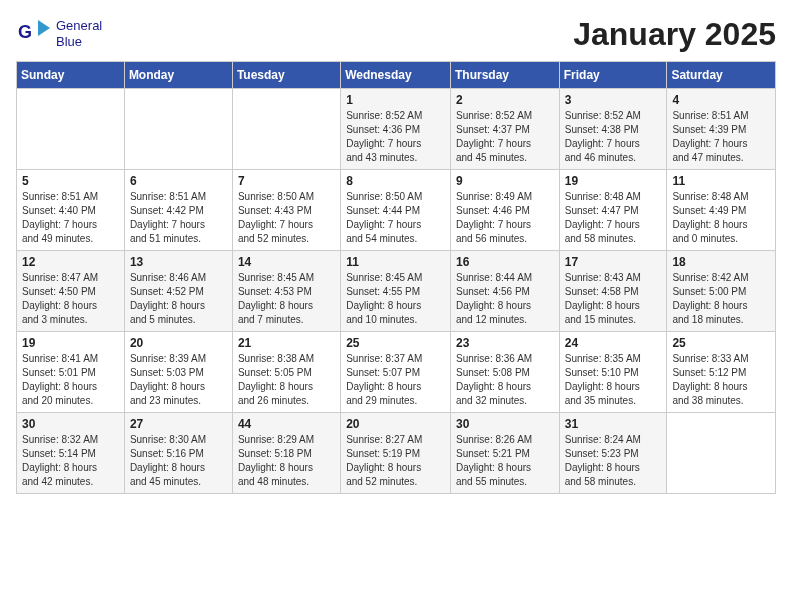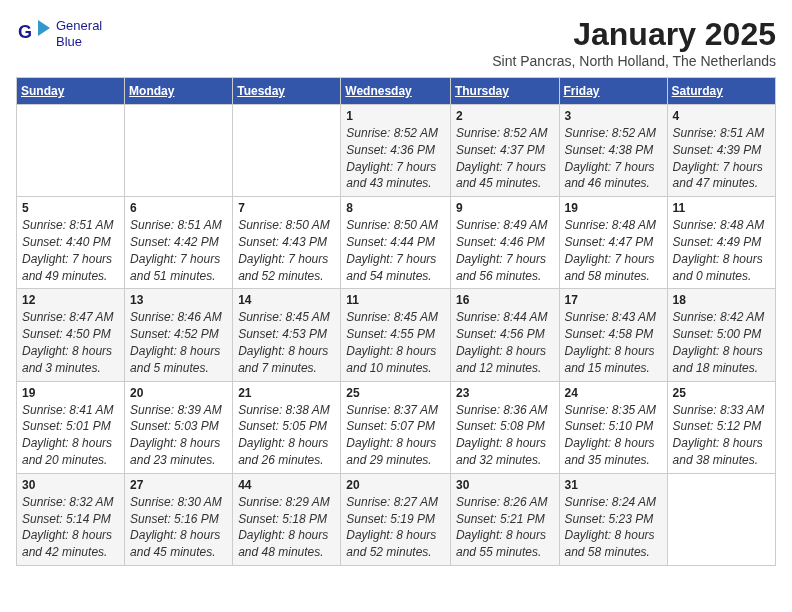--- a/index.html
+++ b/index.html
@@ -45,21 +45,20 @@
       color: #444;
     }
     .calendar {
       width: 100%;
       border-collapse: collapse;
       font-size: 11px;
     }
     .calendar thead tr {
       background: #3355aa;
       color: #fff;
-      text-decoration: underline;
     }
     .calendar thead th {
       padding: 6px 4px;
       font-size: 12px;
       font-weight: bold;
       text-align: left;
       border: 1px solid #ccc;
     }
     .calendar tbody tr {
       vertical-align: top;
@@ -76,23 +75,22 @@
     }
     .day-number {
       font-weight: bold;
       font-size: 12px;
       color: #222;
       display: block;
       margin-bottom: 2px;
     }
     .day-info {
       color: #333;
-      font-size: 12px;
+      font-size: 10px;
       line-height: 1.4;
-      font-style: italic;
     }
     .empty-cell {
       background: #fff !important;
     }
   </style>
 </head>
 <body>
 
 <div class="header">
   <div class="logo">
@@ -103,21 +101,20 @@
 
       <polygon points="22,4 34,12 22,20" fill="#3399cc"></polygon>
     </svg>
     <div class="logo-text">
       <div>General</div>
       <div>Blue</div>
     </div>
   </div>
   <div class="title-block">
     <div class="month-title">January 2025</div>
-    <div class="subtitle">Sint Pancras, North Holland, The Netherlands</div>
   </div>
 </div>
 
 <table class="calendar">
   <thead>
     <tr>
     <th>Sunday</th>
         <th>Monday</th>
         <th>Tuesday</th>
         <th>Wednesday</th>

